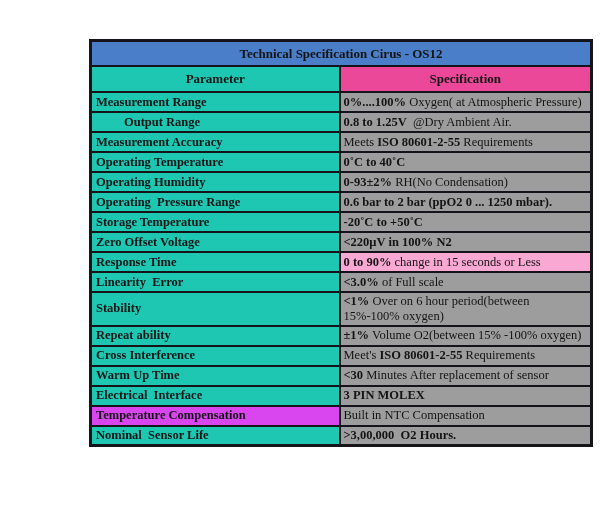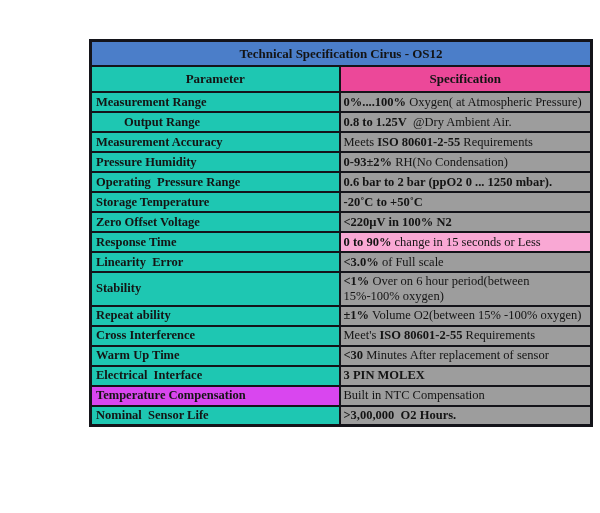--- a/index.html
+++ b/index.html
@@ -88,21 +88,25 @@
         </tr>
         <tr>
           <td class="param-cell" style="background: rgb(30, 199, 178); padding-left: 32px;">Output Range</td>
           <td class="spec-cell" style="background: rgb(157, 157, 157);"><span></span><span class="b">0.8 to 1.25V</span><span>  @Dry Ambient Air.</span></td>
         </tr>
         <tr>
           <td class="param-cell" style="background: rgb(30, 199, 178);">Measurement Accuracy</td>
           <td class="spec-cell" style="background: rgb(157, 157, 157);"><span>Meets </span><span class="b">ISO 80601-2-55</span><span> Requirements</span></td>
         </tr>
         <tr>
-          <td class="param-cell" style="background: rgb(30, 199, 178);">Pressure Humidity</td>
+          <td class="param-cell" style="background: rgb(30, 199, 178);">Operating Temperature</td>
+          <td class="spec-cell" style="background: rgb(157, 157, 157);"><span></span><span class="b">0˚C to 40˚C</span><span></span></td>
+        </tr>
+        <tr>
+          <td class="param-cell" style="background: rgb(30, 199, 178);">Operating Humidity</td>
           <td class="spec-cell" style="background: rgb(157, 157, 157);"><span></span><span class="b">0-93±2%</span><span> RH(No Condensation)</span></td>
         </tr>
         <tr>
           <td class="param-cell" style="background: rgb(30, 199, 178);">Operating  Pressure Range</td>
           <td class="spec-cell" style="background: rgb(157, 157, 157);"><span></span><span class="b">0.6 bar to 2 bar (ppO2 0 ... 1250 mbar).</span><span></span></td>
         </tr>
         <tr>
           <td class="param-cell" style="background: rgb(30, 199, 178);">Storage Temperature</td>
           <td class="spec-cell" style="background: rgb(157, 157, 157);"><span></span><span class="b">-20˚C to +50˚C</span><span></span></td>
         </tr>

